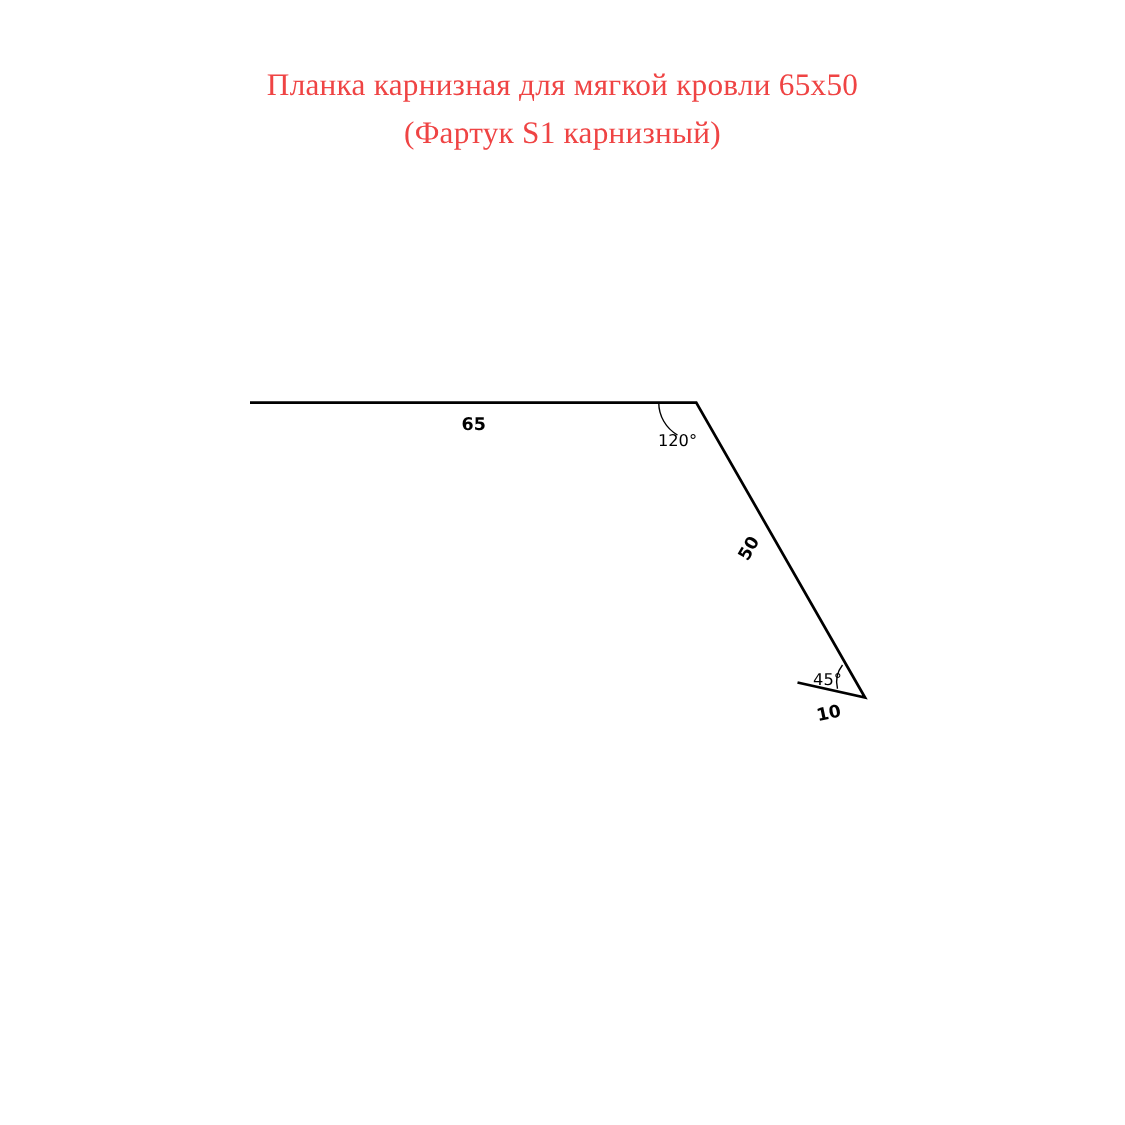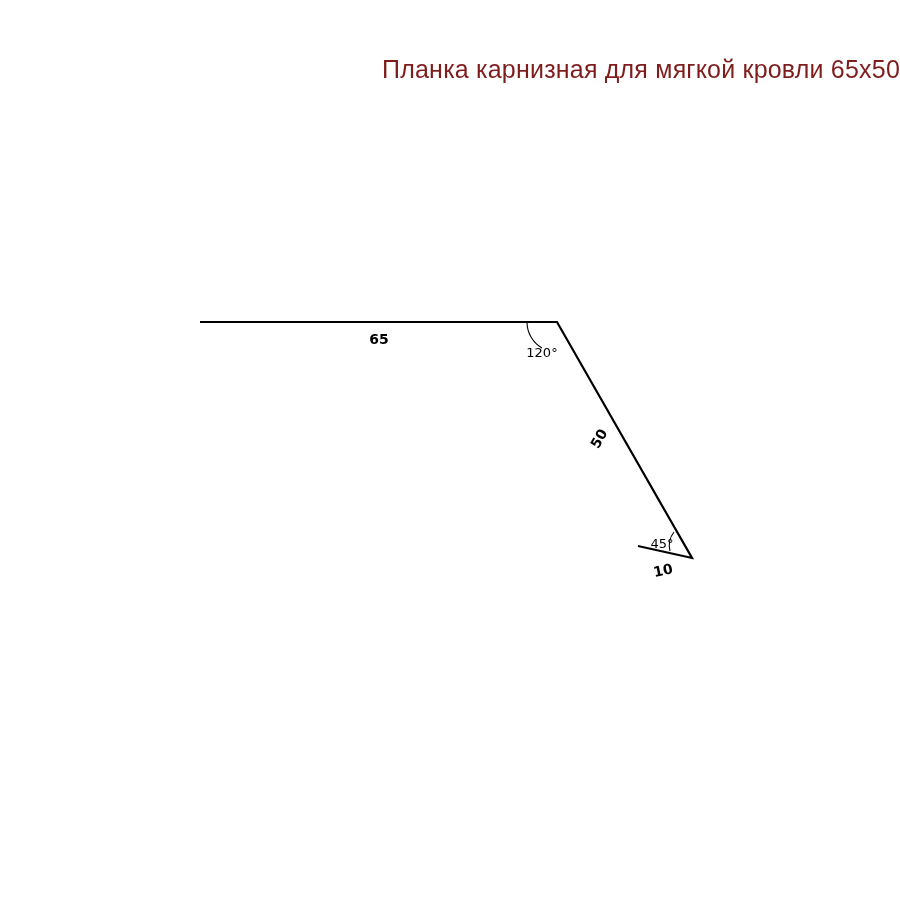--- a/index.html
+++ b/index.html
@@ -21,28 +21,27 @@
     background: #ffffff;
   }
   .title-block {
     position: absolute;
     top: 50px;
     left: 0;
     width: 900px;
     text-align: center;
   }
   .title-line {
-    font-family: Liberation Sans, sans-serif;
+    font-family: Liberation Serif, serif;
     font-size: 25px;
     font-weight: 400;
     letter-spacing: 0.2px;
-    color: #7f1d1d;
+    color: #ef4444;
     line-height: 38px;
     white-space: nowrap;
-    text-align: right;
   }
   .drawing {
     position: absolute;
     top: 0;
     left: 0;
   }
   .dim-label {
     font-family: "DejaVu Sans", sans-serif;
     font-weight: bold;
     font-size: 14px;
@@ -55,20 +54,21 @@
     fill: #000000;
   }
 </style>
 </head>
 <body>
 
 <div class="page">
 
   <div class="title-block">
     <div class="title-line">Планка карнизная для мягкой кровли 65х50</div>
+    <div class="title-line">(Фартук S1 карнизный)</div>
   </div>
 
   <svg class="drawing" width="900" height="900" viewBox="0 0 900 900">
 
     <polyline points="200,322 557,322 692,558 638,546" fill="none" stroke="#000000" stroke-width="2.2" stroke-linejoin="miter" stroke-linecap="butt"></polyline>
 
     <path d="M 527,322 A 30,30 0 0 0 542,348" fill="none" stroke="#000000" stroke-width="1.1"></path>
 
     <path d="M 674,532 A 22,22 0 0 0 670,551" fill="none" stroke="#000000" stroke-width="1.1"></path>
 

